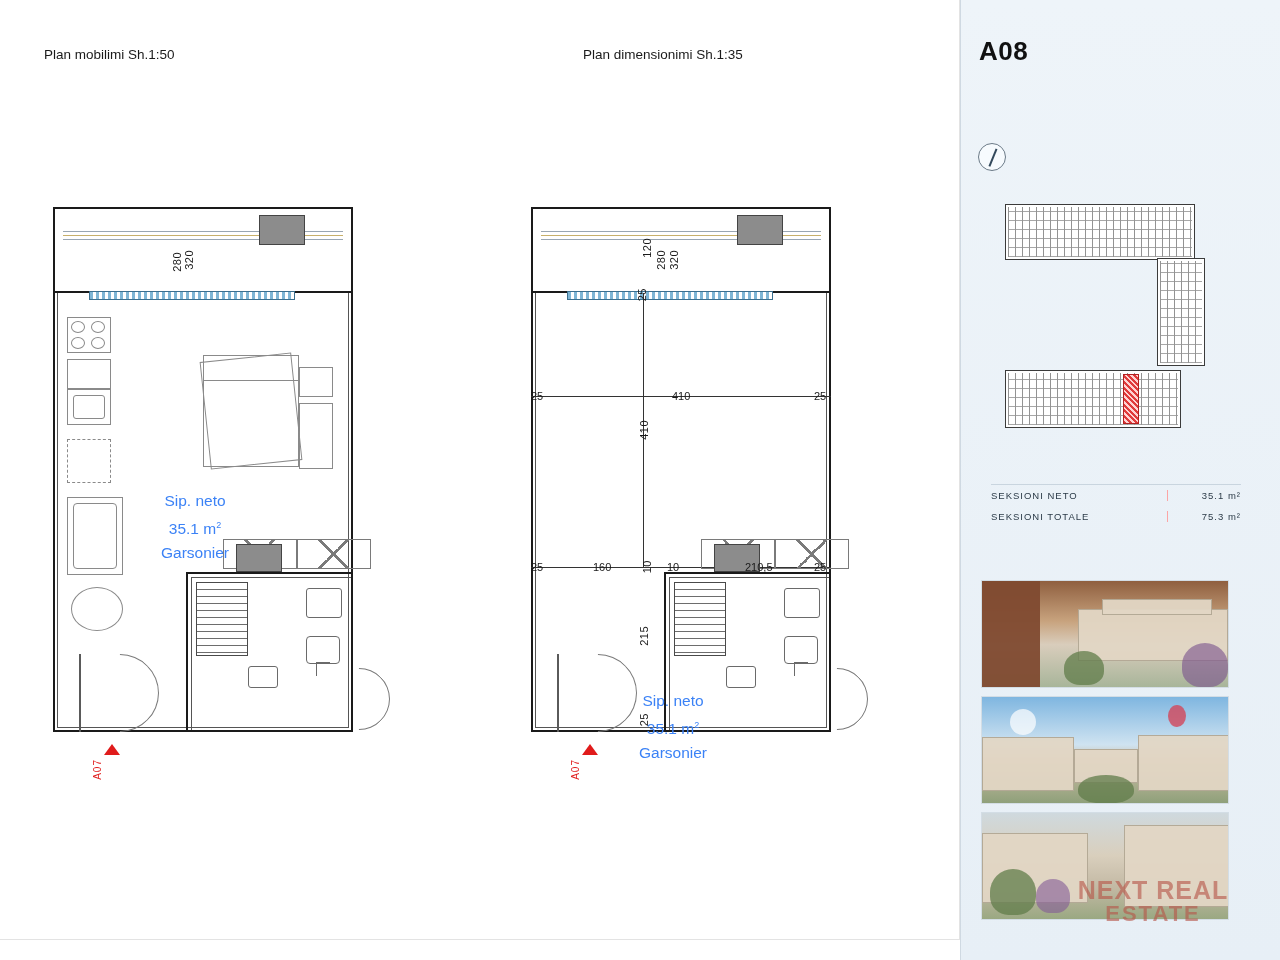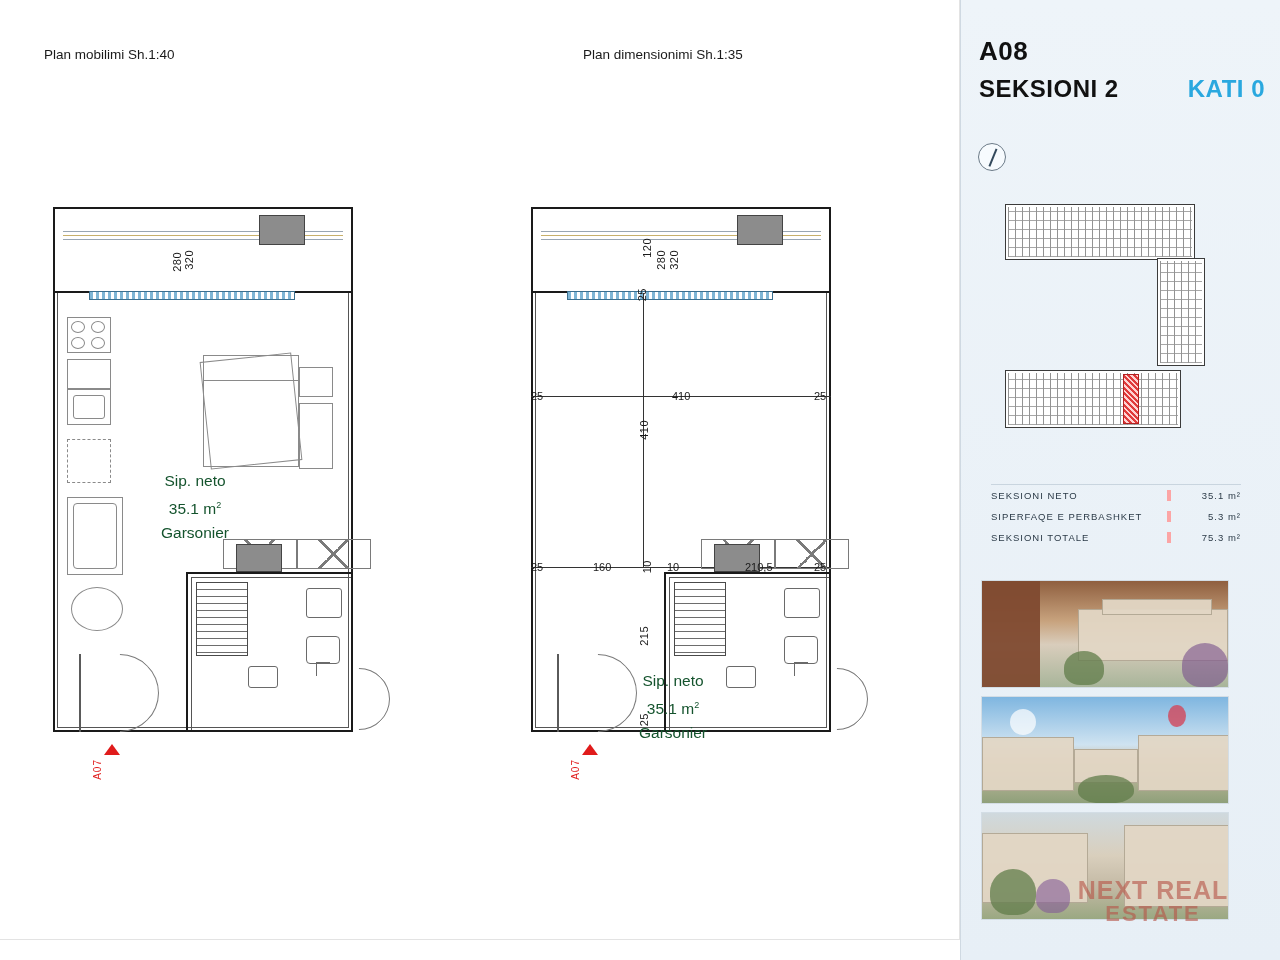--- a/index.html
+++ b/index.html
@@ -82,21 +82,21 @@
       linear-gradient(45deg, transparent 48%, #7a7a7a 48%, #7a7a7a 52%, transparent 52%),
       linear-gradient(-45deg, transparent 48%, #7a7a7a 48%, #7a7a7a 52%, transparent 52%);
   }
   .hatch2 { left:244px; }
 
   
   .fx { position:absolute; border:1px solid #8a8a8a; }
 
   .room-label {
     position:absolute; left:0; right:16px; text-align:center;
-    font-size:15.5px; color:#14532d; line-height:24px;
+    font-size:15.5px; color:#3b82f6; line-height:24px;margin-top:20px;
   }
   .room-label .l1 { display:block; }
   .room-label .l2 { display:block; }
   .room-label .l3 { display:block; }
   sup { font-size:9px; vertical-align:super; }
 
   
   .dim { position:absolute; font-size:11px; color:#1a1a1a; white-space:nowrap; }
   .dim.vert { writing-mode:vertical-rl; transform:rotate(180deg); letter-spacing:0.5px; }
   .dimline { position:absolute; background:#333; }
@@ -146,21 +146,21 @@
   .kp-hl {
     position:absolute; background:
       repeating-linear-gradient(45deg,#e03b3b 0 2px, #ffd3d3 2px 4px);
     border:1px solid #b32020;
   }
 
   
   .areas { position:absolute; left:991px; top:484px; width:250px; }
   .area-row { display:flex; align-items:center; font-size:9.5px; letter-spacing:1px; color:#2b3a47; padding:5px 0; }
   .area-row .lbl { flex:1; }
-  .area-row .val { width:74px; text-align:right; border-left:4px solid #fca5a5; padding-left:10px; }
+  .area-row .val { width:74px; text-align:right; border-left:1px solid #fca5a5; padding-left:10px; }
   .area-sep { height:1px; background:#c9d5df; }
 
   
   .photos { position:absolute; left:981px; top:580px; width:248px; }
   .photo { width:248px; height:108px; margin-bottom:8px; border:1px solid #d3dde5; position:relative; overflow:hidden; }
   .ph1 { background:linear-gradient(180deg,#8f5f3f 0%, #c8a37e 38%, #d9cdbc 60%, #a8b59a 100%); }
   .ph2 { background:linear-gradient(180deg,#7fb6e0 0%, #cfe3f1 45%, #cbbda4 62%, #8fa07a 100%); }
   .ph3 { background:linear-gradient(180deg,#cfd9de 0%, #d9cfbd 40%, #c3b9a4 70%, #9aa882 100%); }
   .ph-building { position:absolute; background:rgba(225,214,196,.95); border:1px solid rgba(150,140,120,.6); }
   .ph-veg { position:absolute; background:rgba(96,124,74,.75); border-radius:50% 50% 40% 40%; }
@@ -176,21 +176,21 @@
   .sheet-border { position:absolute; left:0; top:0; width:960px; height:940px; border-right:1px solid #e3e3e3; border-bottom:1px solid #e3e3e3; }
 </style>
 </head>
 <body>
 
 <div class="sheet">
 
   <div class="drawings">
     <div class="sheet-border"></div>
 
-    <div class="plan-title" id="title-furniture">Plan mobilimi Sh.1:40</div>
+    <div class="plan-title" id="title-furniture">Plan mobilimi Sh.1:50</div>
     <div class="plan-title" id="title-dimensions">Plan dimensionimi Sh.1:35</div>
 
     <div class="plan" id="plan-furniture">
       <div class="walls"></div>
       <div class="wall-inner"></div>
 
       <div class="balcony">
         <div class="balcony-line bal-l1"></div>
         <div class="balcony-line bal-l2"></div>
         <div class="balcony-line bal-l3"></div>
@@ -313,24 +313,20 @@
       <div class="tri"></div>
       <span class="code">A07</span>
     </div>
   </div>
 
   <div class="panel">
     <div class="panel-title">
       <div class="t-row1">
         <span>A08</span>
       </div>
-      <div class="t-row2">
-        <span>SEKSIONI 2</span>
-        <span class="accent">KATI 0</span>
-      </div>
     </div>
   </div>
 
   <div class="compass">
     <div class="needle"></div>
   </div>
 
   <div class="keyplan">
     <div class="kp-block" style="left:0;top:4px;width:190px;height:56px;">
         <div class="kp-tex"></div>
@@ -342,24 +338,20 @@
         <div class="kp-tex"></div>
       </div>
     <div class="kp-hl" style="left:118px;top:174px;width:16px;height:50px;"></div>
   </div>
 
   <div class="areas">
     <div class="area-sep"></div>
     <div class="area-row">
       <span class="lbl">SEKSIONI NETO</span>
       <span class="val">35.1 m²</span>
-    </div>
-    <div class="area-row">
-      <span class="lbl">SIPERFAQE E PERBASHKET</span>
-      <span class="val">5.3 m²</span>
     </div>
     <div class="area-row">
       <span class="lbl">SEKSIONI TOTALE</span>
       <span class="val">75.3 m²</span>
     </div>
   </div>
 
   <div class="photos">
     <div class="photo ph1">
       <div class="ph-building" style="left:96px;top:28px;width:150px;height:52px;"></div>

